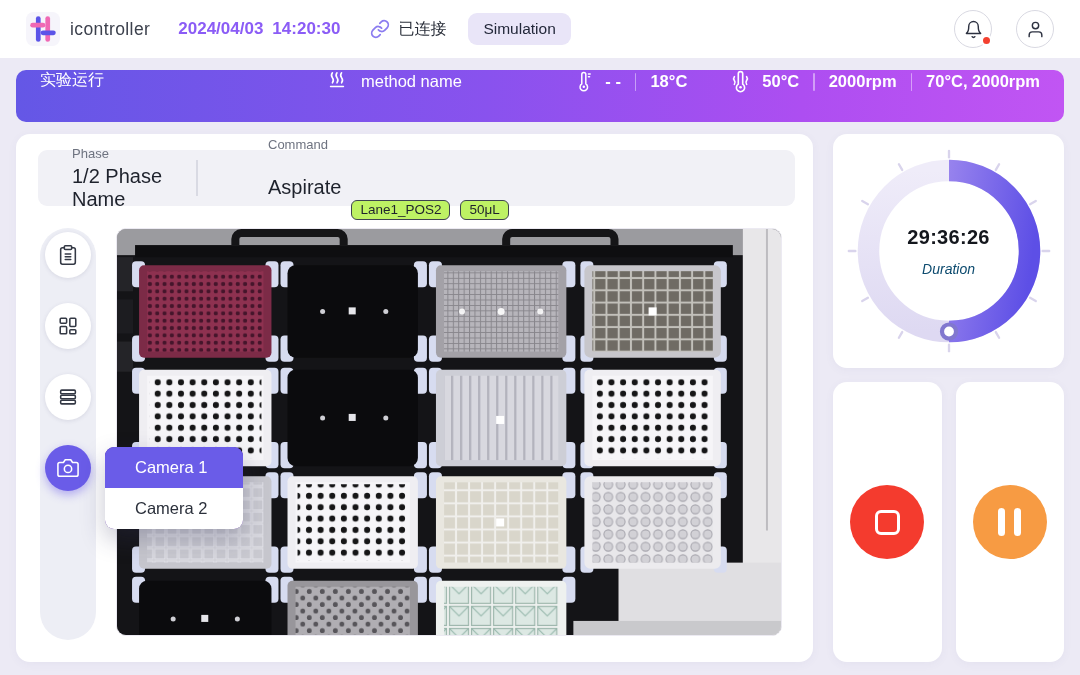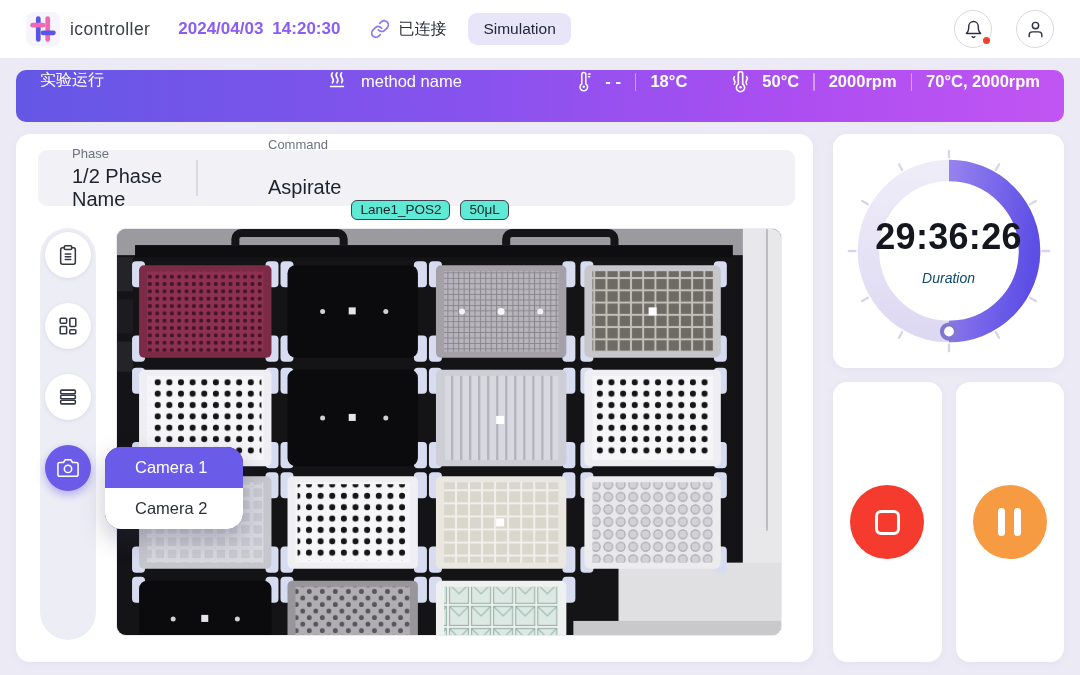--- a/index.html
+++ b/index.html
@@ -39,42 +39,42 @@
   .runinfo { background:#f1f1f6; border-radius:9px; height:56px; display:flex; align-items:center; }
   .ri-col { display:flex; flex-direction:column; gap:4px; }
   .ri-col.c1 { padding-left:34px; width:158px; }
   .ri-col.c2 { padding-left:78px; width:230px; }
   .ri-col.c3 { padding-left:70px; flex:1; }
   .ri-label { font-size:13px; color:#6e7380; }
   .ri-value { font-size:20px; color:#1e222c; }
   .ri-divider { width:1px; height:36px; background:#d9dae3; }
   .cmd-row { display:flex; align-items:center; gap:10px; }
   .chip { border:1.4px solid #3f4450; border-radius:6px; padding:1px 8px 2px; font-size:13.5px;
-    background:#5eead4; color:#1e222c;margin-top:44px; }
+    background:#bef264; color:#1e222c;margin-top:44px; }
   
   .workspace { margin-top:22px; display:flex; position:relative; }
   .rail { margin-left:2px; width:56px; height:412px; background:#edeef5; border-radius:28px;
     display:flex; flex-direction:column; align-items:center; padding-top:4px; gap:25px; }
   .rail-btn { width:46px; height:46px; border-radius:50%; background:#fff; border:none; cursor:pointer;
     display:flex; align-items:center; justify-content:center; box-shadow:0 1px 4px rgba(60,60,100,.12); }
   .rail-btn.active { background:#6a5ce8; box-shadow:0 4px 10px rgba(106,92,232,.45); }
   .camera-wrap { margin-left:20px; width:666px; height:408px; border-radius:10px; overflow:hidden;
     border:1px solid #eceaf2; background:#a6a6aa; }
   .camera-wrap svg { display:block; }
-  .dropdown { position:absolute; left:67px; top:219px; width:138px; border-radius:16px; overflow:hidden;
+  .dropdown { position:absolute; left:67px; top:219px; width:138px; border-radius:9px; overflow:hidden;
     background:#4c1d95; box-shadow:0 10px 24px rgba(50,50,90,.28); z-index:6; }
   .dd-item { height:41px; display:flex; align-items:center; padding-left:30px; font-size:16.5px;
     color:#2b303b; cursor:pointer; background:#fff; }
   .dd-item.selected { background:#6a5ce8; color:#fff; }
   
   .right-col { width:244px; display:flex; flex-direction:column; gap:14px; }
   .timer-card { height:234px; background:#fff; border-radius:14px; position:relative;
     display:flex; align-items:center; justify-content:center; box-shadow:0 2px 10px rgba(80,80,140,.05); }
   .timer-center { position:absolute; text-align:center; }
-  .timer-value { font-size:36px; font-weight:700; color:#14171d; letter-spacing:.3px; }
+  .timer-value { font-size:20px; font-weight:700; color:#14171d; letter-spacing:.3px; }
   .timer-label { font-size:14px; color:#0c4a6e; margin-top:12px;font-style:italic; }
   .ctrl-row { display:flex; gap:14px; flex:1; }
   .ctrl-card { flex:1; background:#fff; border-radius:14px; display:flex; align-items:center;
     justify-content:center; box-shadow:0 2px 10px rgba(80,80,140,.05); }
   .ctrl-btn { width:74px; height:74px; border-radius:50%; border:none; cursor:pointer;
     display:flex; align-items:center; justify-content:center; gap:9px; }
   .ctrl-btn.stop { background:#f43b2e; }
   .ctrl-btn.pause { background:#f79b43; }
   .stop-glyph { width:25px; height:25px; border:3.5px solid #fff; border-radius:6px; }
   .pause-bar { width:7px; height:28px; background:#fff; border-radius:3.5px; }

